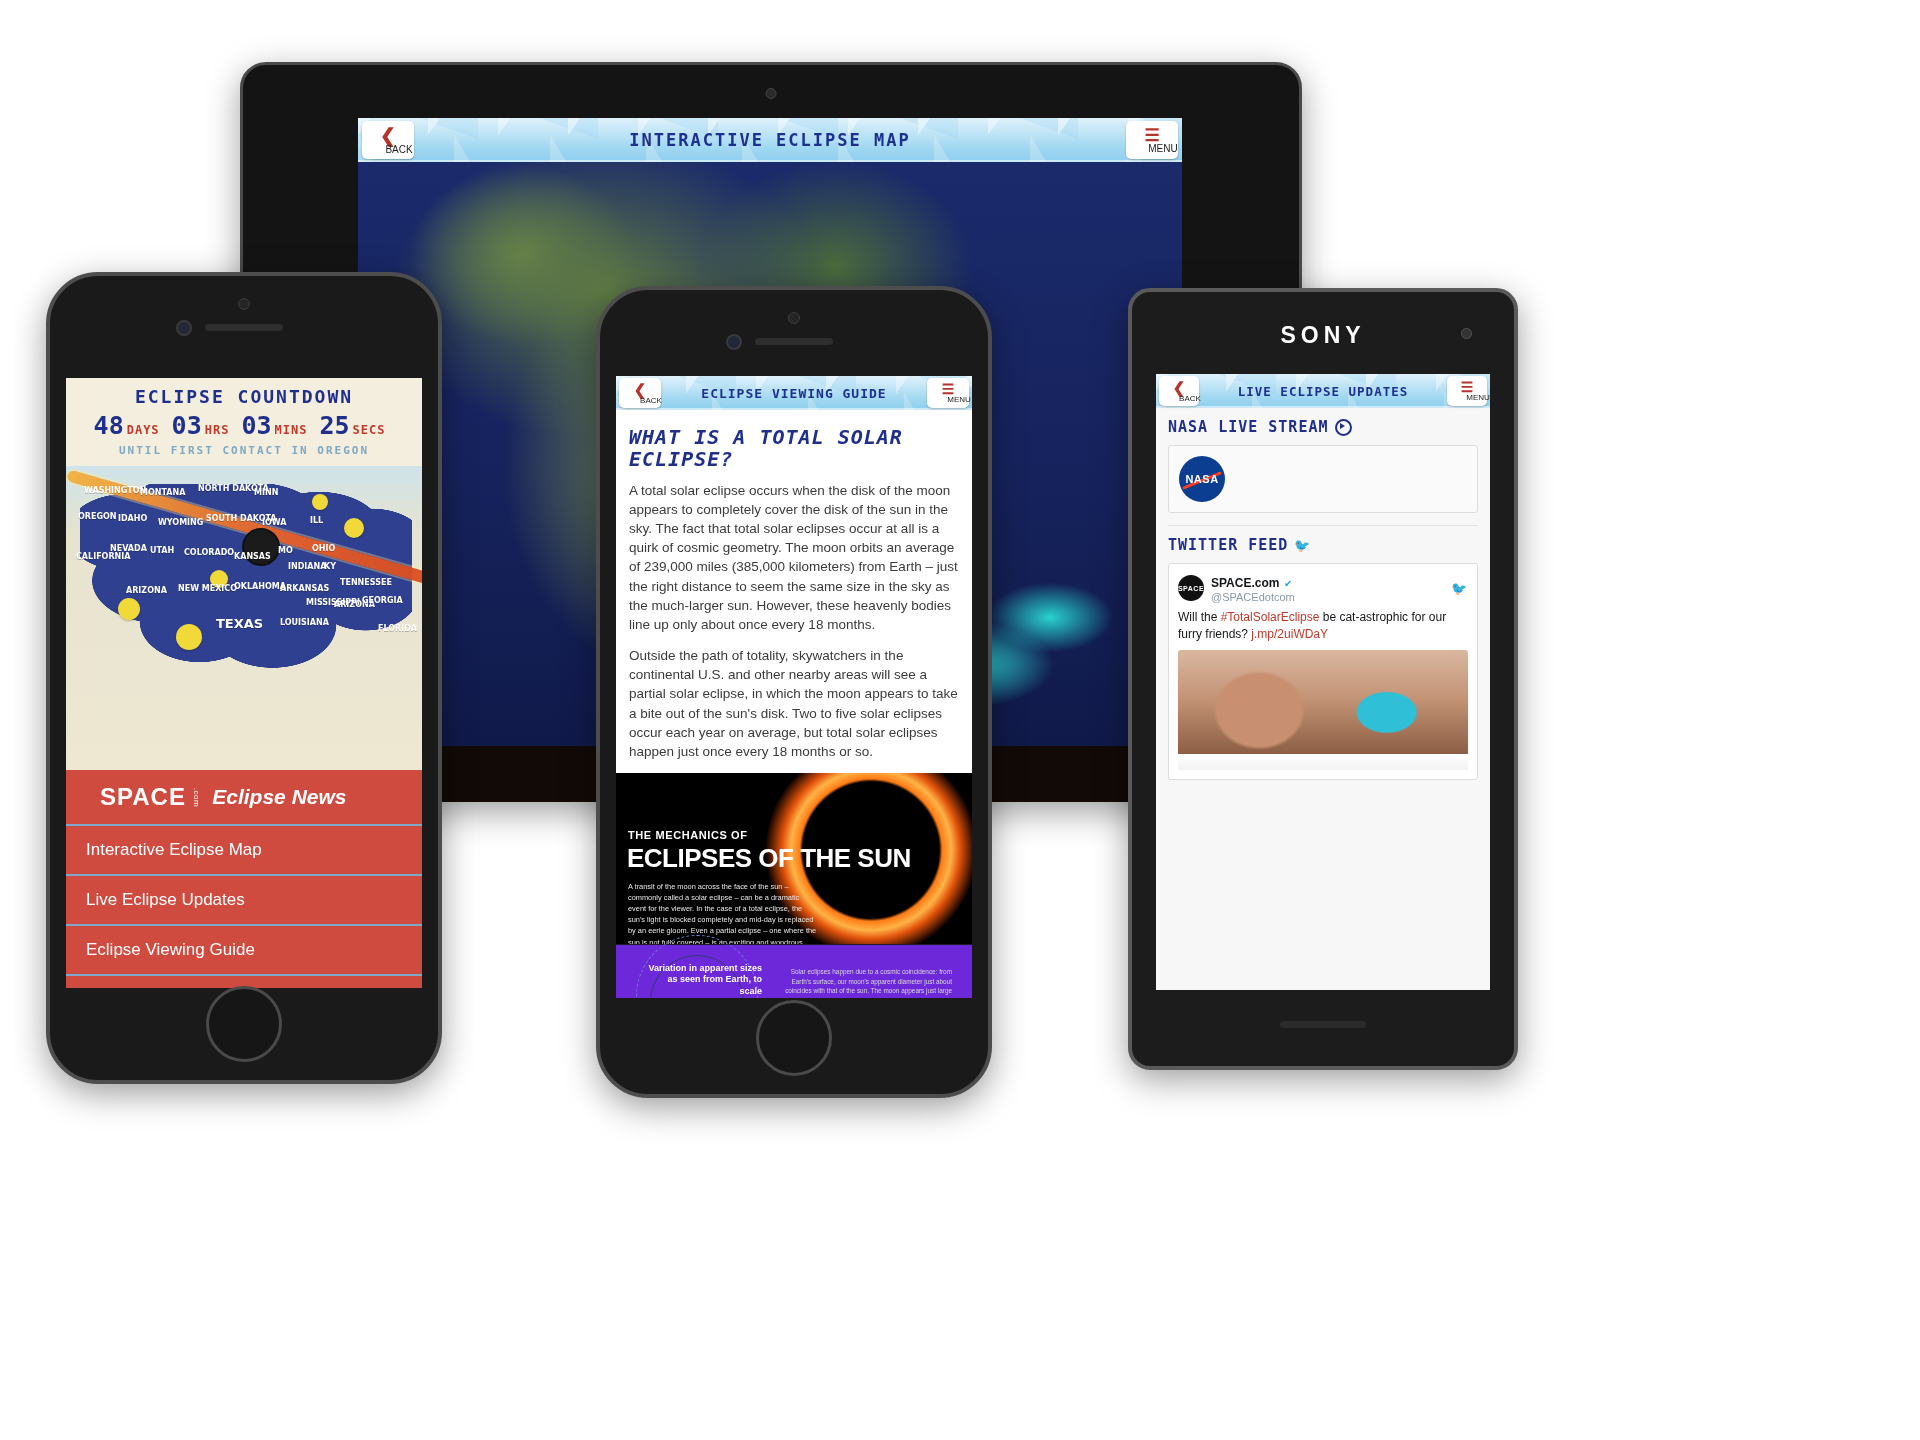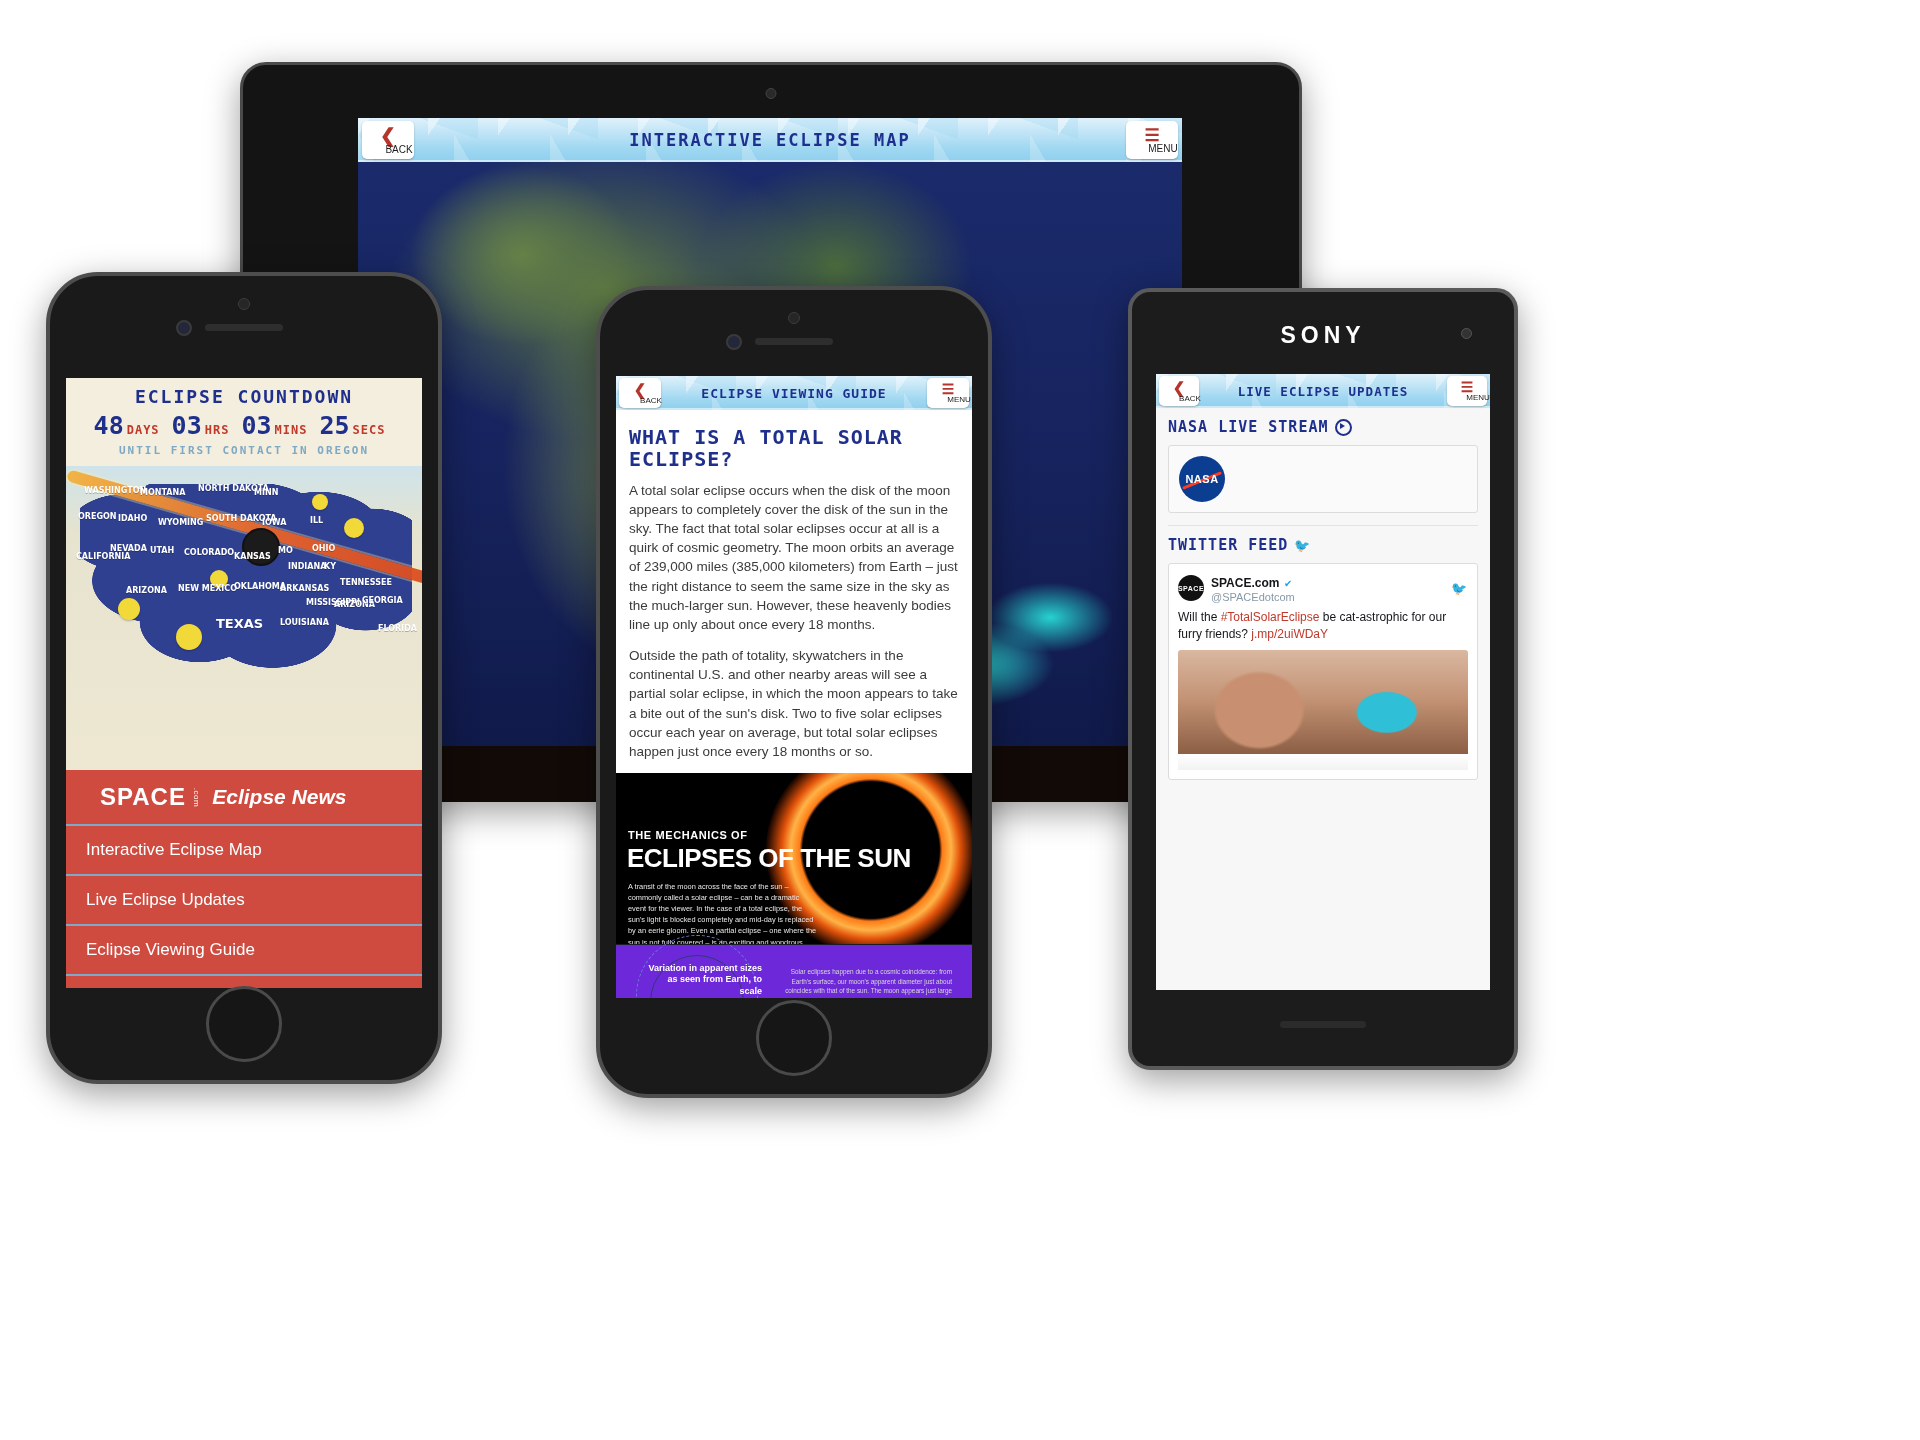--- a/index.html
+++ b/index.html
@@ -125,21 +125,21 @@
   .skybar{background:#2b1a16;color:#fff;display:flex;align-items:center;
      justify-content:center;gap:8px;height:46px;}
   .skybar .lead{font-weight:bold;font-size:14px;}
   .skybar .prod{font-family:"Liberation Serif",serif;font-size:19px;color:#f0eae2;}
   .infoI{width:17px;height:17px;border-radius:50%;background:#6b6b6b;color:#fff;
      font-size:11px;display:flex;align-items:center;justify-content:center;font-weight:bold;}
 
   
   .guideBody{padding:12px 13px 0;background:#fff;}
   .h1guide{font-family:"DejaVu Sans Mono",monospace;font-weight:bold;color:#1f2f8c;
-     font-size:20px;line-height:1.12;letter-spacing:1px;margin:4px 0 10px;}
+     font-size:20px;line-height:1.12;letter-spacing:1px;margin:4px 0 10px;font-style:italic;}
   .pGuide{color:#3b3b3b;font-size:13.5px;line-height:1.42;margin:0 0 12px;}
   .infoCard{position:relative;margin:4px -13px 0;height:250px;background:#000;overflow:hidden;}
   .corona{position:absolute;left:42%;top:-28px;width:210px;height:210px;border-radius:50%;
      background:radial-gradient(circle at 50% 50%, #000 0 46%, #ff7b16 48%, #ffb347 54%, #e2520a 60%, rgba(120,30,0,.25) 70%, transparent 78%);
      filter:blur(.3px);}
   .igLabel{position:absolute;left:12px;top:56px;color:#fff;font-size:11px;font-weight:bold;letter-spacing:.6px;}
   .igTitle{position:absolute;left:11px;top:70px;color:#fff;font-size:26px;font-weight:bold;letter-spacing:-.5px;}
   .igPara{position:absolute;left:12px;top:108px;width:190px;color:#e8e8e8;font-size:7.4px;line-height:1.5;}
   .igCredit{position:absolute;right:10px;top:188px;color:#9a9a9a;font-size:5px;letter-spacing:.4px;}
   .igLower{position:absolute;left:0;right:0;bottom:0;height:78px;background:#6d28d9;border-top:1px solid #1b1b2c;text-align:right;}

